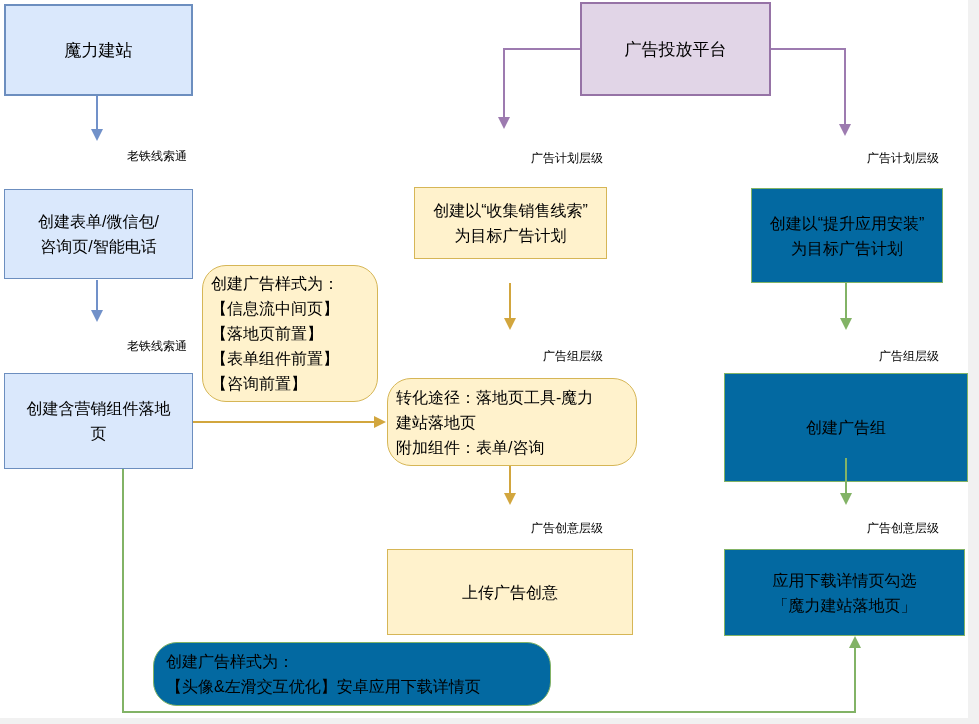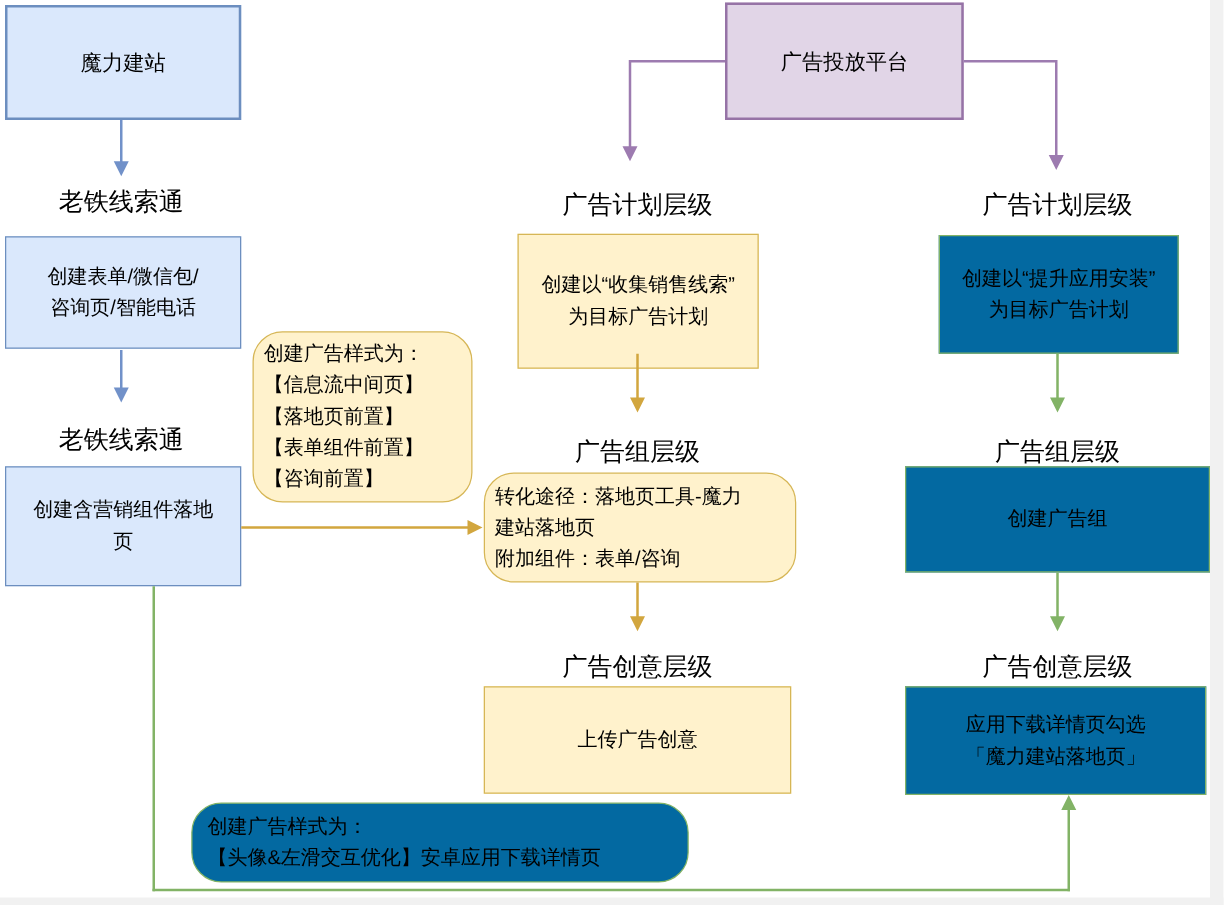--- a/index.html
+++ b/index.html
@@ -28,22 +28,22 @@
     align-items:center;
     border-radius:24px;
   }
   .blue   {background:#dae8fc;border:1.5px solid #6c8ebf;}
   .yellow {background:#fff2cc;border:1.5px solid #d6b656;}
   .green  {background:#0369a1;border:1.5px solid #82b366;}
   .purple {background:#e1d5e7;border:2px solid #9673a6;}
   .hdr{font-weight:normal;font-size:17px;border-width:2px;}
   .lbl{
     position:absolute;
-    text-align:center;
-    font-size:20px;
+    text-align:right;
+    font-size:12px;
     white-space:nowrap;
   }
   .ln{position:absolute;background:currentColor;}
   .hd,.hu,.hr{position:absolute;width:0;height:0;}
   .hd{border-left:6px solid transparent;border-right:6px solid transparent;border-top:12px solid currentColor;}
   .hu{border-left:6px solid transparent;border-right:6px solid transparent;border-bottom:12px solid currentColor;}
   .hr{border-top:6px solid transparent;border-bottom:6px solid transparent;border-left:12px solid currentColor;}
   .edge-strip{position:absolute;background:#f1f1f1;}
 </style>
 </head>
@@ -83,21 +83,21 @@
   <div class="ln" style="left:504px;top:48px;width:76px;height:2px;color:#9d7bb0;"></div>
   <div class="ln" style="left:503px;top:48px;width:2px;height:70px;color:#9d7bb0;"></div>
   <div class="hd" style="left:498px;top:117px;color:#9d7bb0;"></div>
 
   <div class="ln" style="left:771px;top:48px;width:74px;height:2px;color:#9d7bb0;"></div>
   <div class="ln" style="left:844px;top:48px;width:2px;height:77px;color:#9d7bb0;"></div>
   <div class="hd" style="left:839px;top:124px;color:#9d7bb0;"></div>
 
   <div class="lbl" style="left:417px;top:150px;width:186px;">广告计划层级</div>
 
-  <div class="box yellow" style="left:414px;top:187px;width:193px;height:108px;">创建以“收集销售线索”
+  <div class="box yellow" style="left:414px;top:187px;width:193px;height:72px;">创建以“收集销售线索”
 为目标广告计划</div>
 
   <div class="ln" style="left:509px;top:283px;width:2px;height:36px;color:#d2a63e;"></div>
   <div class="hd" style="left:504px;top:318px;color:#d2a63e;"></div>
 
   <div class="lbl" style="left:417px;top:348px;width:186px;">广告组层级</div>
 
   <div class="box yellow left-align" style="left:387px;top:378px;width:250px;height:88px;padding:4px 8px;">转化途径：落地页工具-魔力
 建站落地页
 附加组件：表单/咨询</div>
@@ -112,21 +112,21 @@
   <div class="lbl" style="left:753px;top:150px;width:186px;">广告计划层级</div>
 
   <div class="box green" style="left:751px;top:188px;width:192px;height:95px;">创建以“提升应用安装”
 为目标广告计划</div>
 
   <div class="ln" style="left:845px;top:283px;width:2px;height:36px;color:#82b366;"></div>
   <div class="hd" style="left:840px;top:318px;color:#82b366;"></div>
 
   <div class="lbl" style="left:753px;top:348px;width:186px;">广告组层级</div>
 
-  <div class="box green" style="left:724px;top:373px;width:244px;height:85px;">创建广告组</div>
+  <div class="box green" style="left:724px;top:373px;width:244px;height:109px;">创建广告组</div>
 
   <div class="ln" style="left:845px;top:458px;width:2px;height:36px;color:#82b366;"></div>
   <div class="hd" style="left:840px;top:493px;color:#82b366;"></div>
 
   <div class="lbl" style="left:753px;top:520px;width:186px;">广告创意层级</div>
 
   <div class="box green" style="left:724px;top:549px;width:241px;height:87px;">应用下载详情页勾选
 「魔力建站落地页」</div>
 
   <div class="ln" style="left:122px;top:469px;width:2px;height:244px;color:#82b366;"></div>

